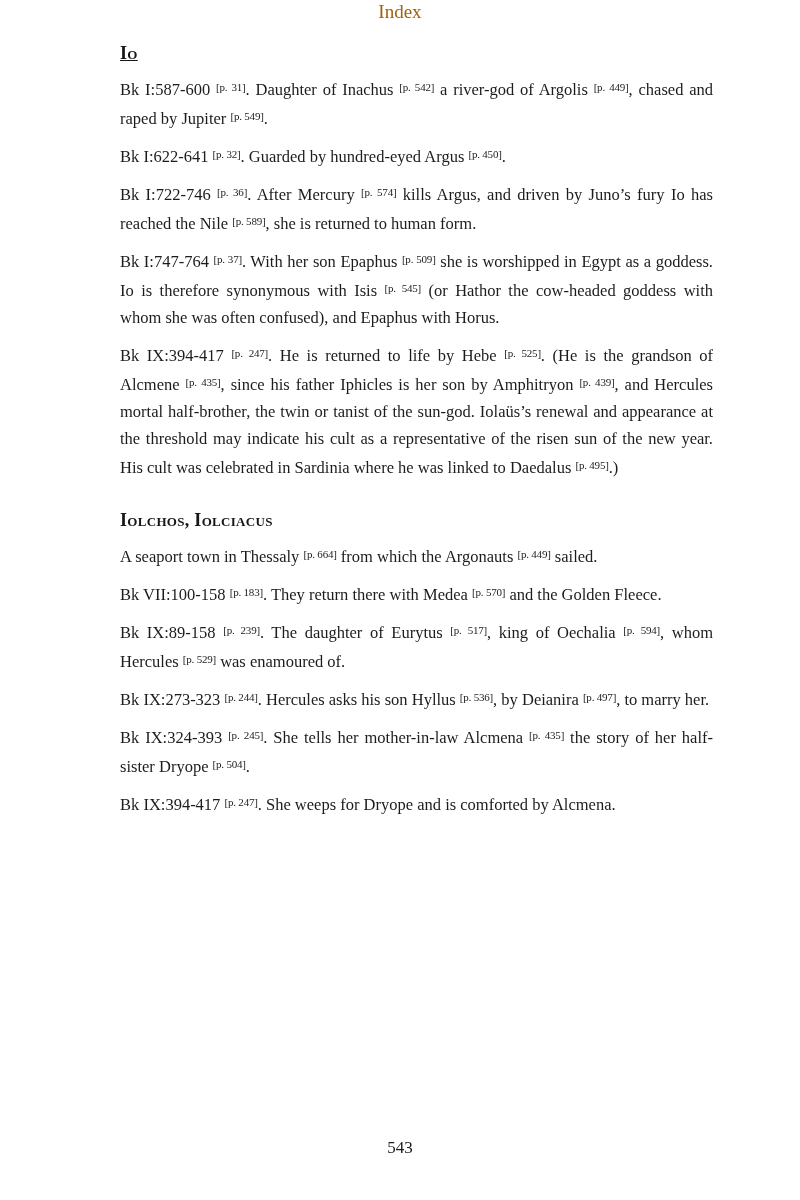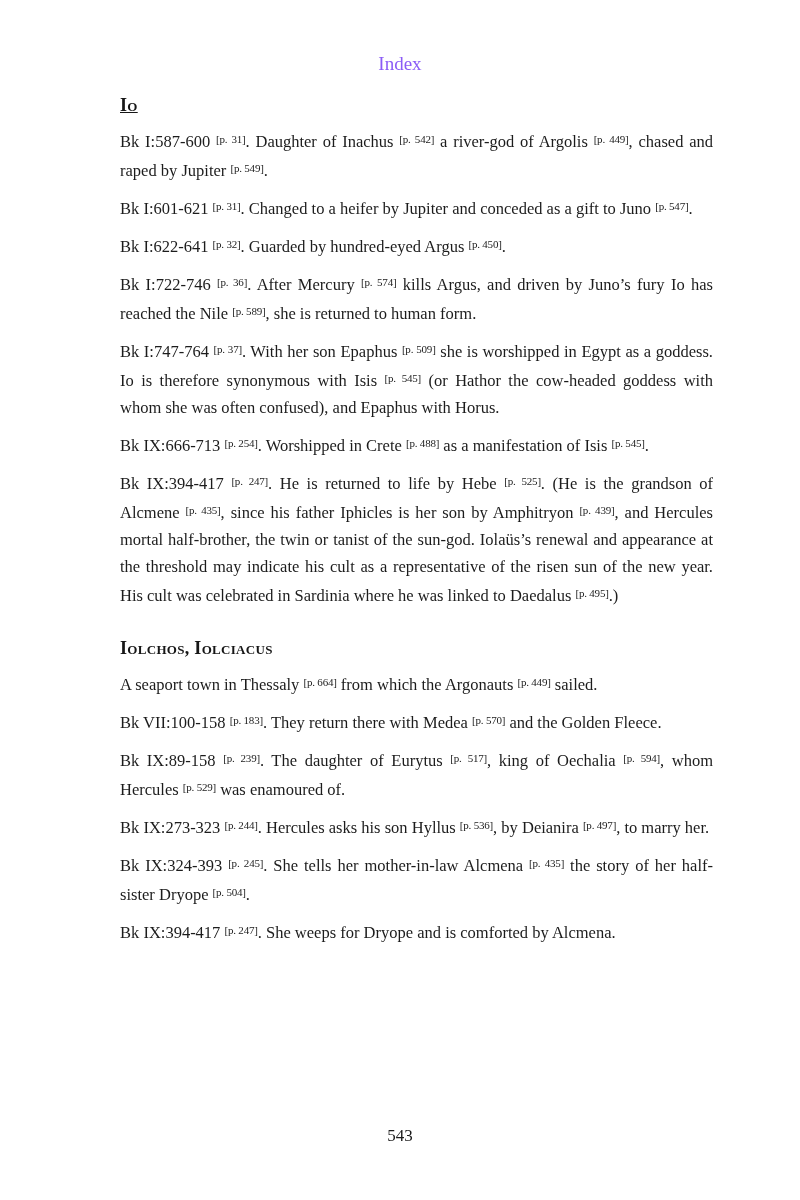--- a/index.html
+++ b/index.html
@@ -14,25 +14,24 @@
     font-family: "Liberation Serif", "DejaVu Serif", serif;
     color: #1c1c1c;
   }
   .page {
     position: relative;
     width: 800px;
     height: 1200px;
     background: #ffffff;
   }
   .doc-title {
-    padding-top: 52px;
     text-align: center;
     font-size: 19px;
     line-height: 24px;
-    color: #8b5cf6;
+    color: #a16207;
   }
   .content {
     margin: 0 87px 0 120px; 
   }
   section h2 {
     font-variant: small-caps;
     font-weight: bold;
     font-size: 18px;
     line-height: 21px;
     letter-spacing: 0.3px;
@@ -52,41 +51,39 @@
   .it {
   }
   .pref {
     font-size: 11px;
     vertical-align: 4px;
     letter-spacing: -0.2px;
   }
   .page-number {
     position: absolute;
     left: 0;
-    bottom: 54px;
+    bottom: 42px;
     width: 100%;
     text-align: center;
     font-size: 17px;
   }
 </style>
 </head>
 <body>
 
 <div class="page">
   <div class="doc-title">Index</div>
 
   <main class="content">
       <section>
         <h2>Io</h2>
         <p><span class="it">Bk I:587-600 </span><span class="pref">[p. 31]</span><span class="rn">. Daughter of </span><span class="it">Inachus </span><span class="pref">[p. 542]</span><span class="rn"> a river-god of </span><span class="it">Argolis </span><span class="pref">[p. 449]</span><span class="rn">, chased and raped by </span><span class="it">Jupiter </span><span class="pref">[p. 549]</span><span class="rn">.</span></p>
-        <p><span class="it">Bk I:601-621 </span><span class="pref">[p. 31]</span><span class="rn">. Changed to a heifer by Jupiter and conceded as a gift to </span><span class="it">Juno </span><span class="pref">[p. 547]</span><span class="rn">.</span></p>
         <p><span class="it">Bk I:622-641 </span><span class="pref">[p. 32]</span><span class="rn">. Guarded by hundred-eyed </span><span class="it">Argus </span><span class="pref">[p. 450]</span><span class="rn">.</span></p>
         <p><span class="it">Bk I:722-746 </span><span class="pref">[p. 36]</span><span class="rn">. After </span><span class="it">Mercury </span><span class="pref">[p. 574]</span><span class="rn"> kills Argus, and driven by Juno’s fury Io has reached the </span><span class="it">Nile </span><span class="pref">[p. 589]</span><span class="rn">, she is returned to human form.</span></p>
         <p><span class="it">Bk I:747-764 </span><span class="pref">[p. 37]</span><span class="rn">. With her son </span><span class="it">Epaphus </span><span class="pref">[p. 509]</span><span class="rn"> she is worshipped in Egypt as a goddess. Io is therefore synonymous with </span><span class="it">Isis </span><span class="pref">[p. 545]</span><span class="rn"> (or Hathor the cow-headed goddess with whom she was often confused), and Epaphus with Horus.</span></p>
-        <p><span class="it">Bk IX:666-713 </span><span class="pref">[p. 254]</span><span class="rn">. Worshipped in </span><span class="it">Crete </span><span class="pref">[p. 488]</span><span class="rn"> as a manifestation of </span><span class="it">Isis </span><span class="pref">[p. 545]</span><span class="rn">.</span></p>
       </section>
       <section>
         <p><span class="it">Bk IX:394-417 </span><span class="pref">[p. 247]</span><span class="rn">. He is returned to life by </span><span class="it">Hebe </span><span class="pref">[p. 525]</span><span class="rn">. (He is the grandson of </span><span class="it">Alcmene </span><span class="pref">[p. 435]</span><span class="rn">, since his father Iphicles is her son by </span><span class="it">Amphitryon </span><span class="pref">[p. 439]</span><span class="rn">, and Hercules mortal half-brother, the twin or </span><span class="it">tanist</span><span class="rn"> of the sun-god. Iolaüs’s renewal and appearance at the threshold may indicate his cult as a representative of the risen sun of the new year. His cult was celebrated in Sardinia where he was linked to </span><span class="it">Daedalus </span><span class="pref">[p. 495]</span><span class="rn">.)</span></p>
       </section>
       <section>
         <h2>Iolchos, Iolciacus</h2>
         <p><span class="rn">A seaport town in </span><span class="it">Thessaly </span><span class="pref">[p. 664]</span><span class="rn"> from which the </span><span class="it">Argonauts </span><span class="pref">[p. 449]</span><span class="rn"> sailed.</span></p>
         <p><span class="it">Bk VII:100-158 </span><span class="pref">[p. 183]</span><span class="rn">. They return there with </span><span class="it">Medea </span><span class="pref">[p. 570]</span><span class="rn"> and the Golden Fleece.</span></p>
       </section>
       <section>

